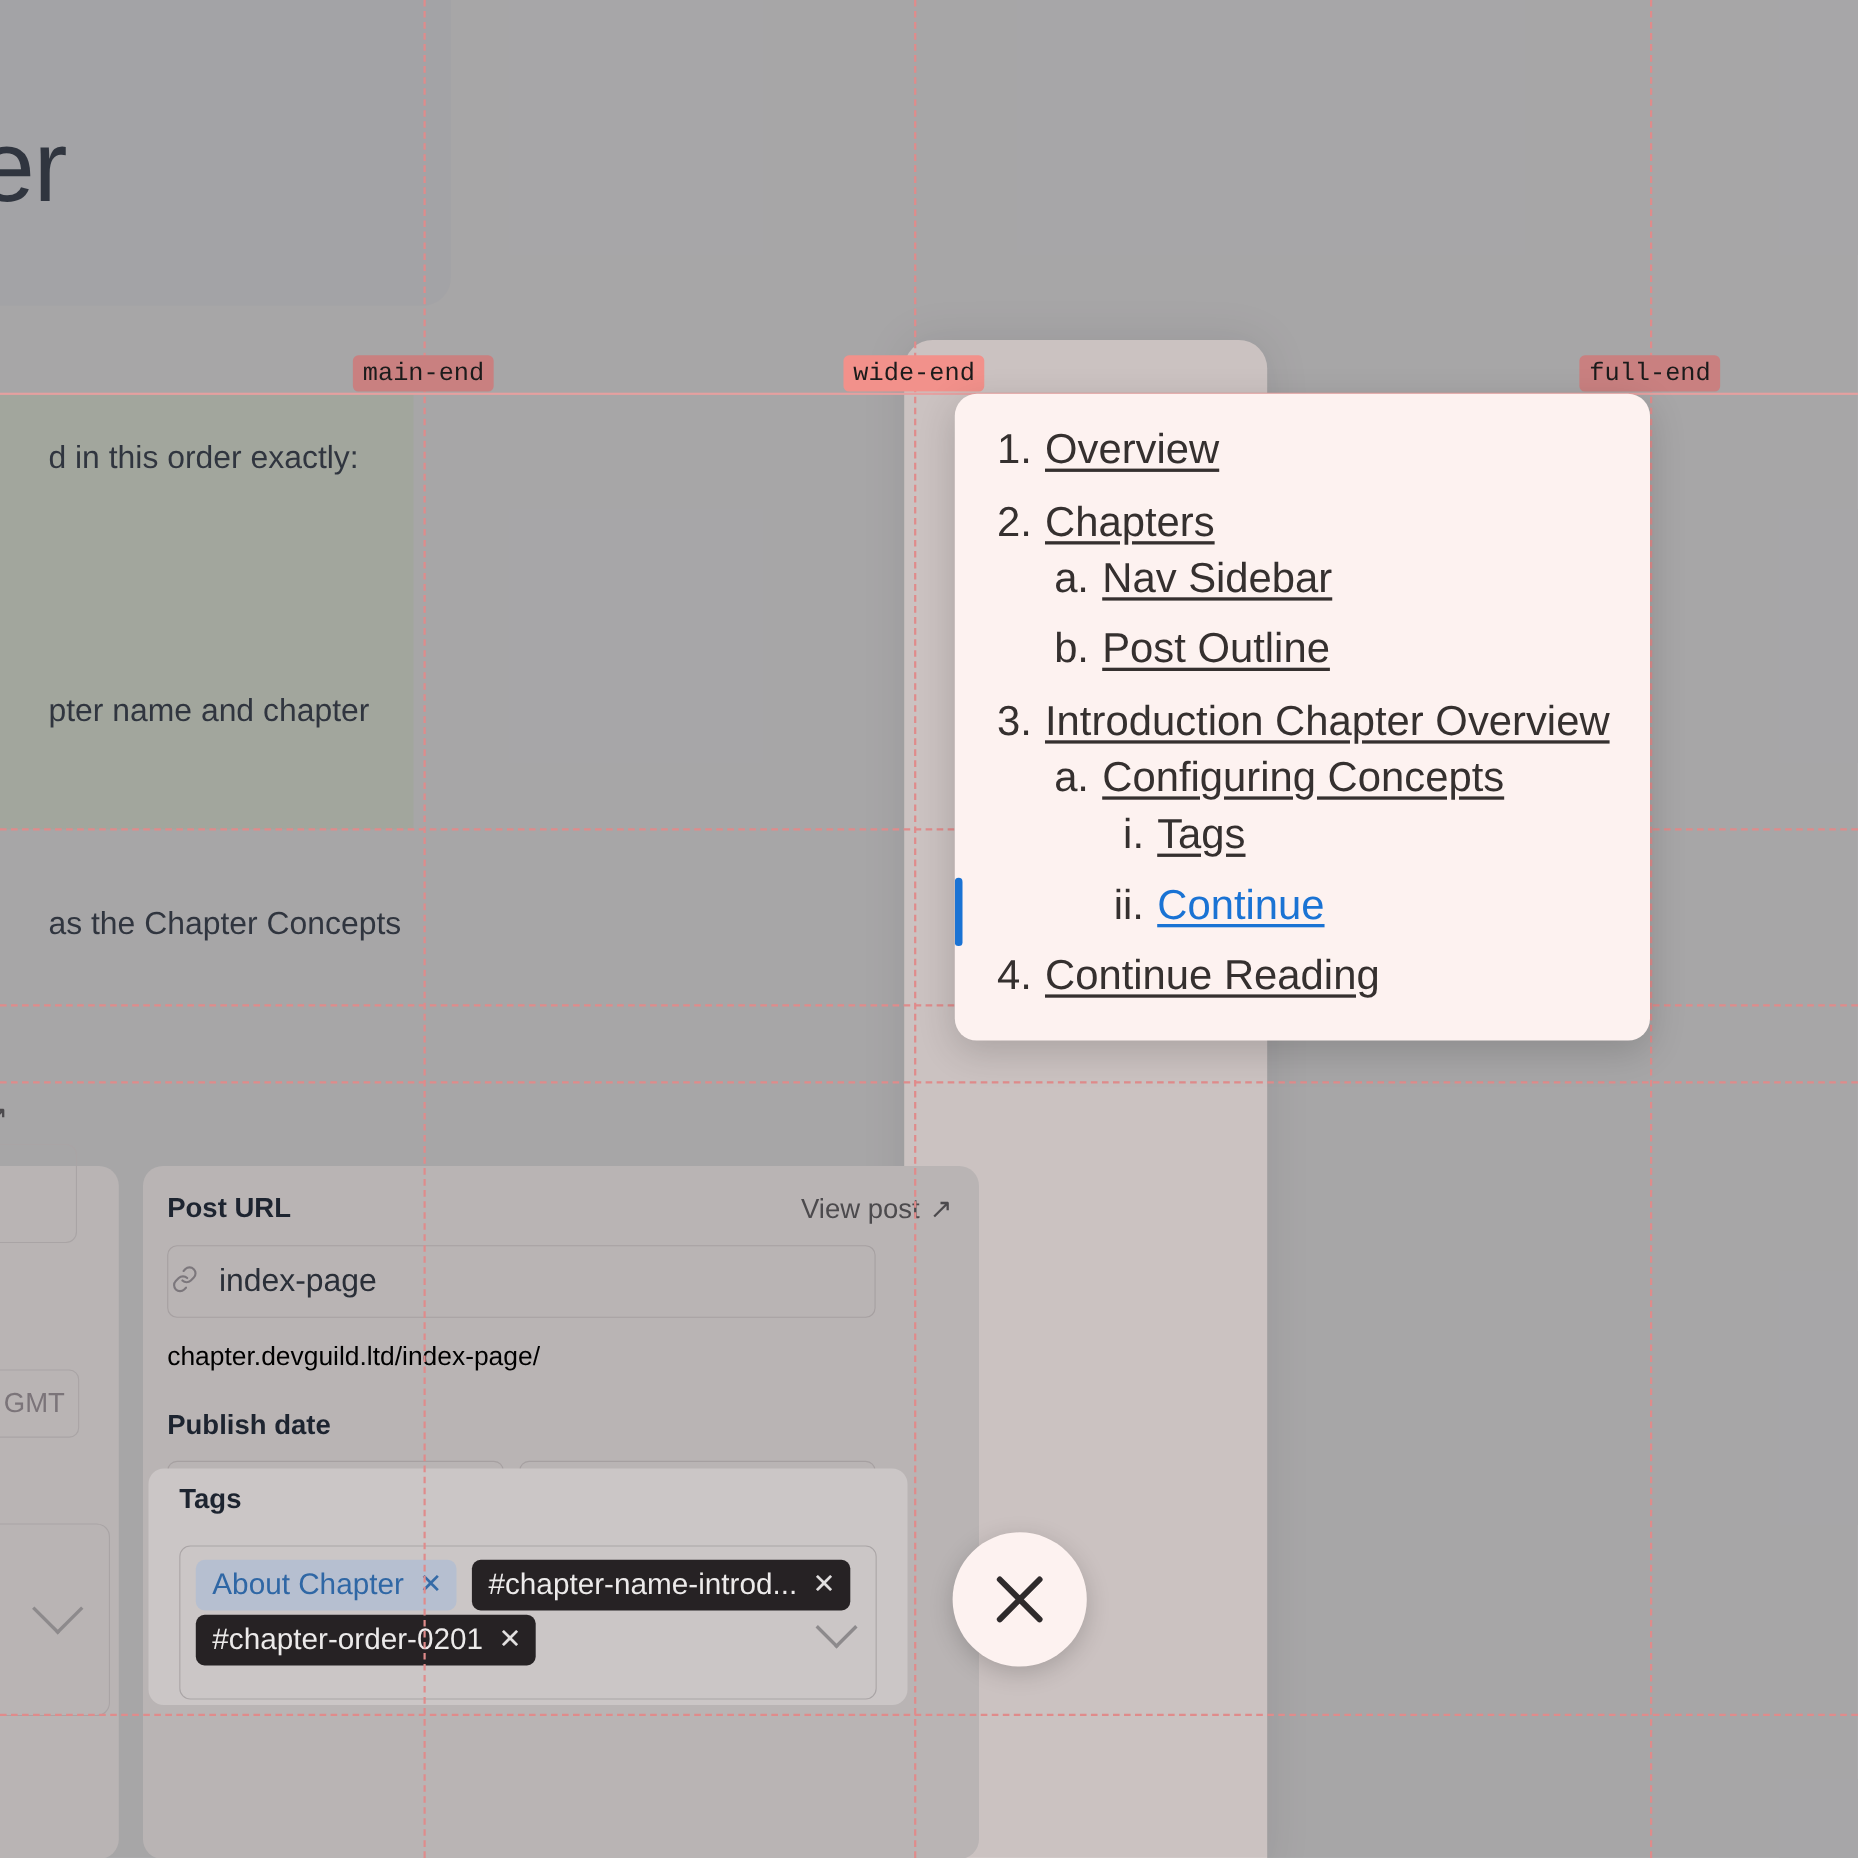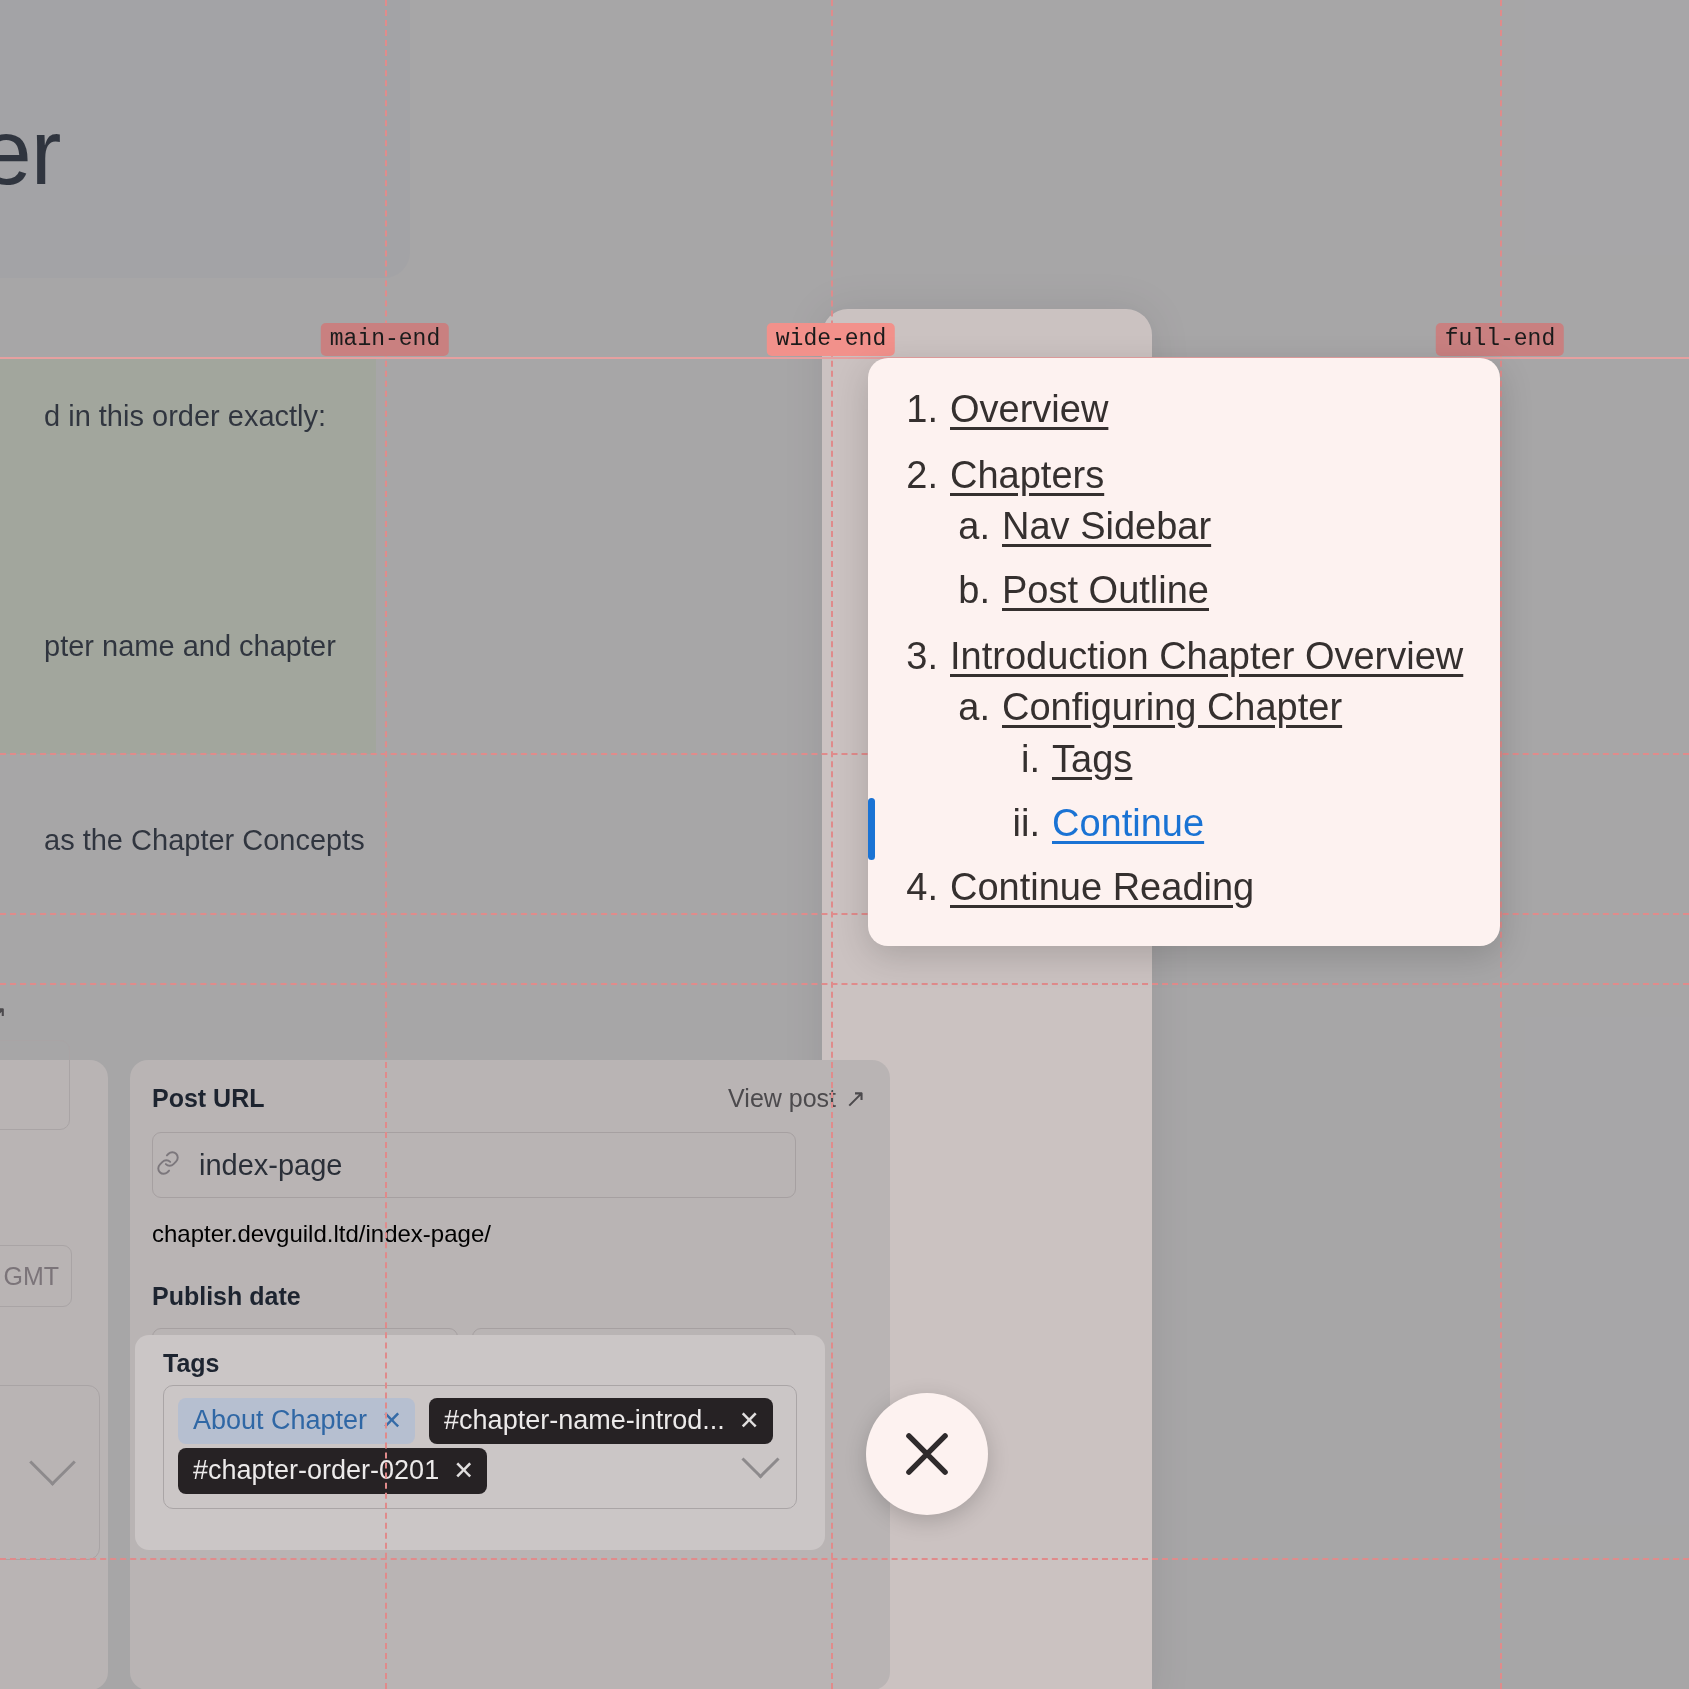--- a/index.html
+++ b/index.html
@@ -142,23 +142,23 @@
     left: 135px;
     top: 1335px;
     width: 690px;
     height: 215px;
     background: #cbc6c6;
     border-radius: 14px;
   }
   .tags-input {
     position: absolute;
     left: 28px;
-    top: 50px;
+    top: 70px;
     width: 634px;
-    height: 124px;
+    height: 140px;
     border: 1px solid #aaa5a6;
     border-radius: 10px;
     box-sizing: border-box;
   }
   .chip {
     display: inline-flex;
     align-items: center;
     gap: 14px;
     border-radius: 8px;
     padding: 7px 13px 8px 15px;
@@ -468,21 +468,21 @@
         <span class="txt">Post Outline</span>
       </div>
 
       <div class="toc-item" style="left:28px; top:277px;">
         <span class="marker" style="width:42px;">3.</span>
         <span class="txt">Introduction Chapter Overview</span>
       </div>
 
       <div class="toc-item" style="left:80px; top:328px;">
         <span class="marker" style="width:42px;">a.</span>
-        <span class="txt">Configuring Chapter</span>
+        <span class="txt">Configuring Concepts</span>
       </div>
 
       <div class="toc-item" style="left:132px; top:380px;">
         <span class="marker" style="width:40px;">i.</span>
         <span class="txt">Tags</span>
       </div>
 
       <div class="toc-item active" style="left:126px; top:444px;">
         <span class="marker" style="width:46px;">ii.</span>
         <span class="txt">Continue</span>

